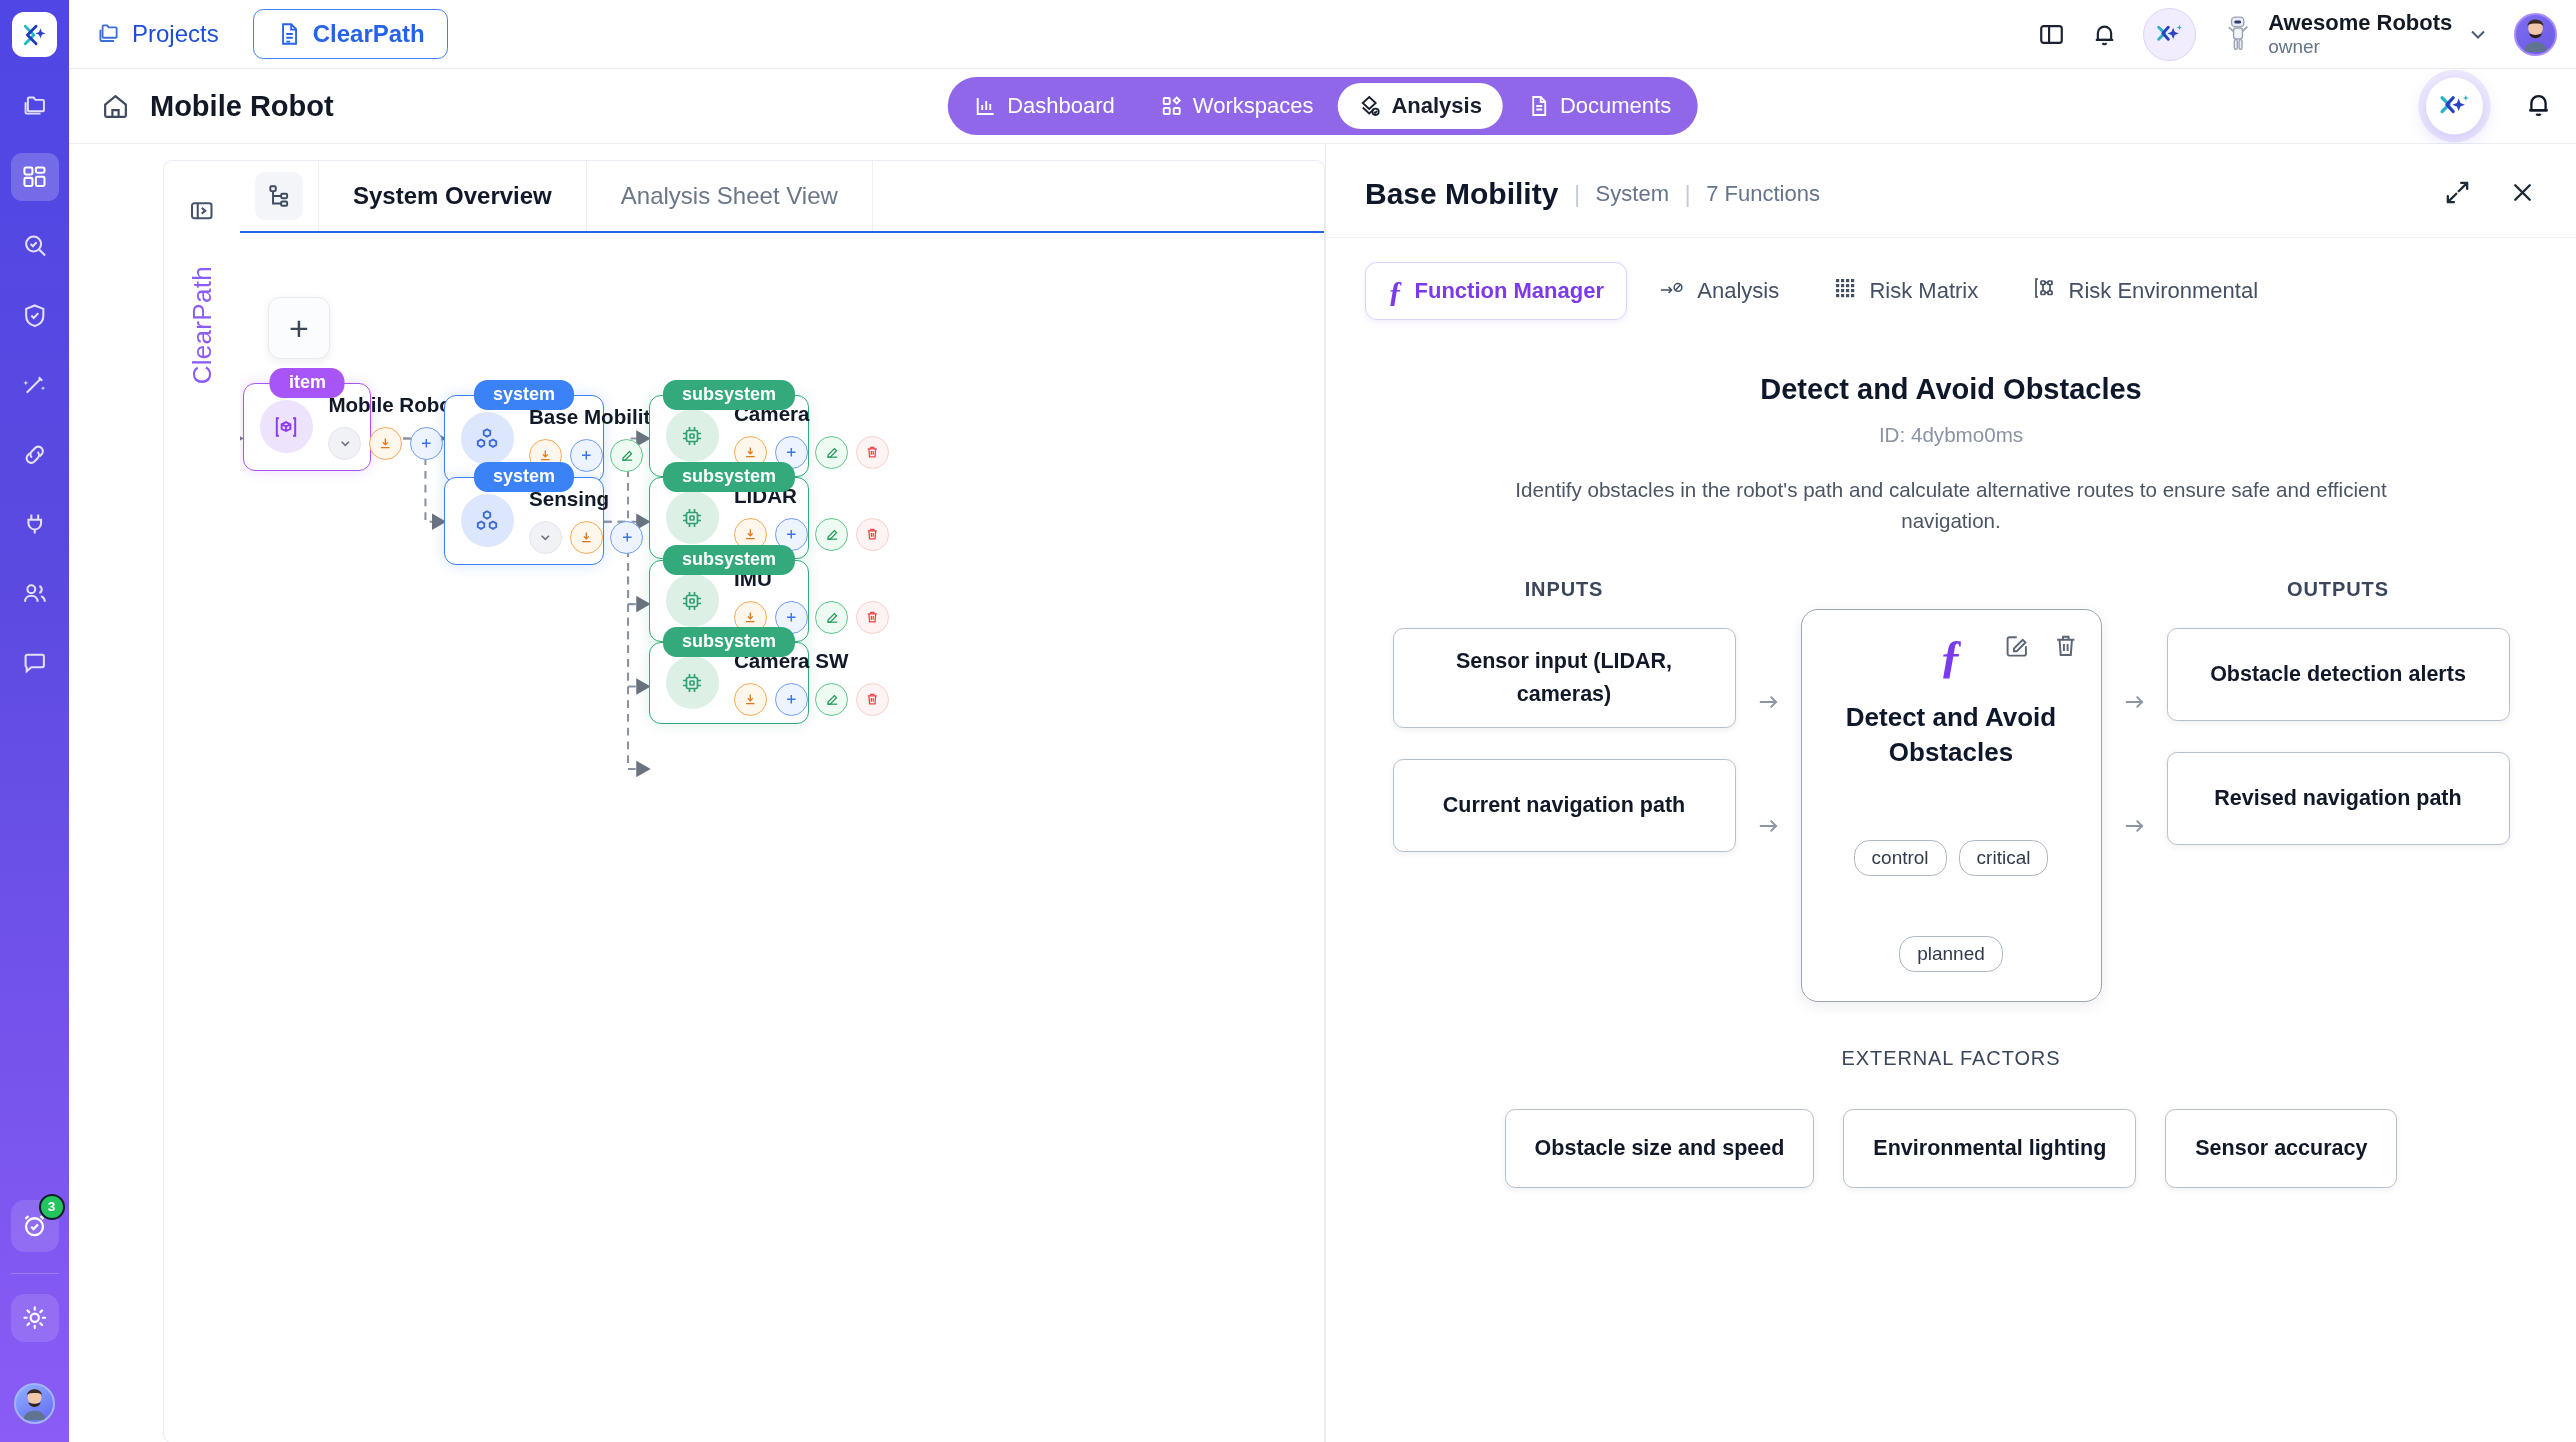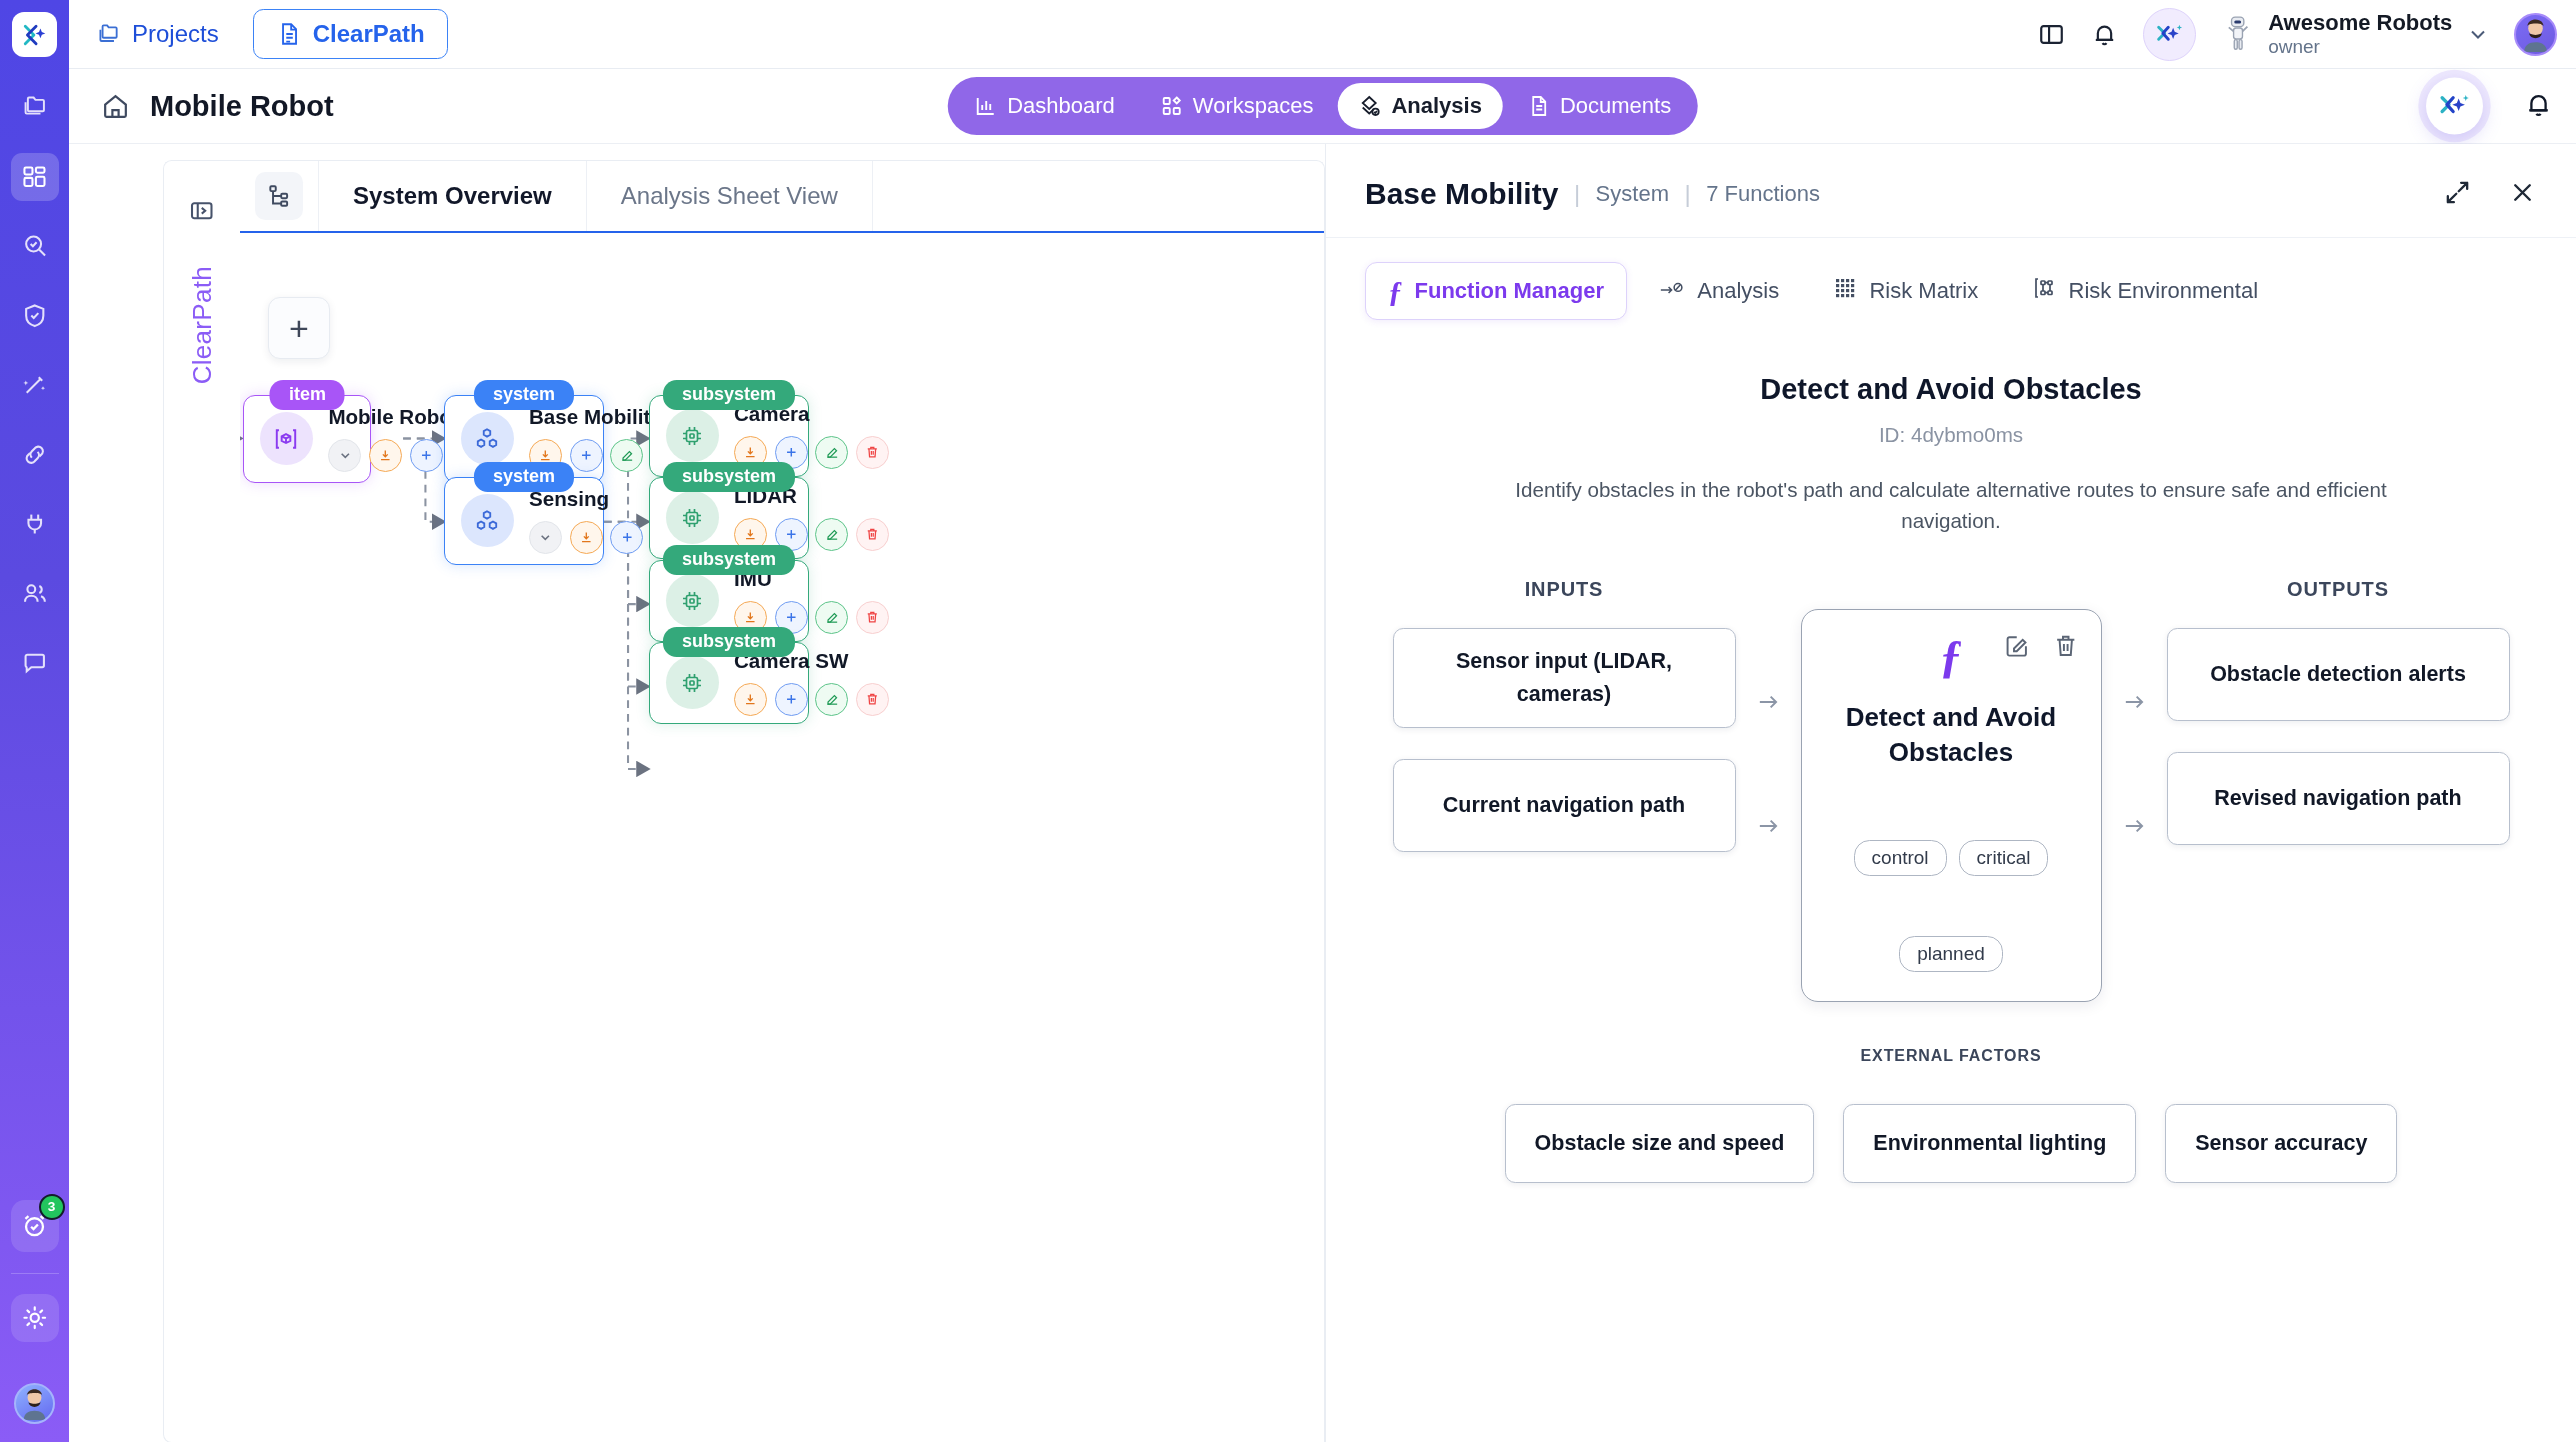--- a/index.html
+++ b/index.html
@@ -196,21 +196,21 @@
   .fcard-top { display: flex; align-items: flex-start; }
   .fcard-f { flex: 1; text-align: center; font-size: 46px; color: #7c3aed;
     font-family: "Liberation Serif", serif; font-style: italic; font-weight: 700; line-height: 1; }
   .fcard-acts { position: absolute; right: 20.6px; top: 22px; display: flex; gap: 22px; color: #5b6575; }
   .fcard-name { text-align: center; font-size: 26px; font-weight: 700; color: #0f172a;
     line-height: 1.35; margin-top: 20.6px; }
   .chips { display: flex; justify-content: center; gap: 12px; margin-top: 22px; flex-wrap: wrap; }
   .chip { border: 0.9px solid #aeb6c3; border-radius: 15.5px; padding: 6px 17px; font-size: 19px;
     color: #323b4b; margin-top: 48px; }
 
-  .ext-h { text-align: center; font-size: 16px; font-weight: 700; color: #3b465b;
+  .ext-h { text-align: center; font-size: 20px; font-weight: 400; color: #3b465b;
     letter-spacing: 0.9px; margin-top: 45px; }
   .ext-row { display: flex; justify-content: center; gap: 29px; margin-top: 39px; }
   .ext-card { background: #fff; border: 0.9px solid #b7bfcd; border-radius: 10.3px;
     padding: 26px 29px; font-size: 21.5px; font-weight: 700; color: #111827;
     box-shadow: 0 1.7px 6px rgba(15,30,60,.07); }
 </style>
 </head>
 <body>
 
 <div id="app">
@@ -496,21 +496,21 @@
                 <path d="M190 188 H 238" marker-end="url(#ah)"></path>
                 <path d="M190 188 H 216 V 285 H 238" marker-end="url(#ah)"></path>
                 <path d="M424 285 H 452 V 188 H 476" marker-end="url(#ah)"></path>
                 <path d="M424 285 H 452 V 285 H 476" marker-end="url(#ah)"></path>
                 <path d="M452 285 V 381 H 476" marker-end="url(#ah)"></path>
                 <path d="M452 285 V 477 H 476" marker-end="url(#ah)"></path>
                 <path d="M452 285 V 573 H 476" marker-end="url(#ah)"></path>
               </g>
             </svg>
 
-            <div class="node node-item" style="left:3.4px;top:118px;width:128px;height:88px">
+            <div class="node node-item" style="left:3.4px;top:106px;width:128px;height:88px">
               <div class="node-tag tag-item">item</div>
               <div class="node-row">
                 <div class="node-av av-item">
                   <svg width="26" height="26" viewBox="0 0 24 24" fill="none" stroke="currentColor" stroke-width="1.8">
                     <path d="M5.5 4h-2v16h2M18.5 4h2v16h-2"></path>
                     <path d="M12 7.5l4 2v4.2l-4 2-4-2V9.5z"></path>
                       <path d="M8 9.5l4 2 4-2M12 11.5v4.2"></path>
                   </svg>
                 </div>
                 <div class="node-body">

